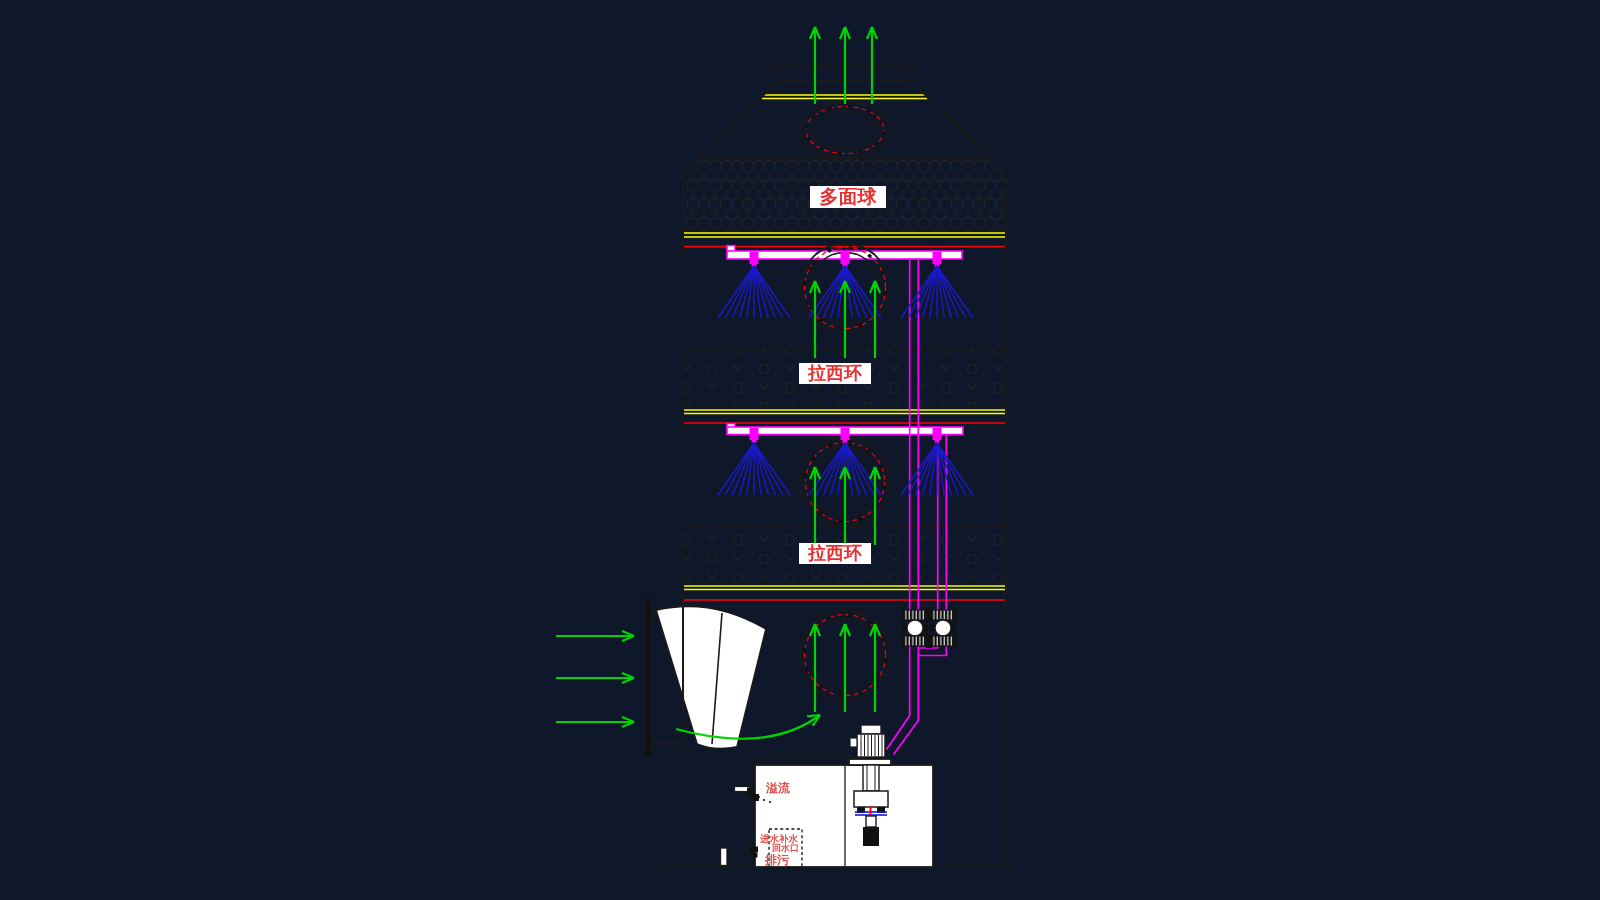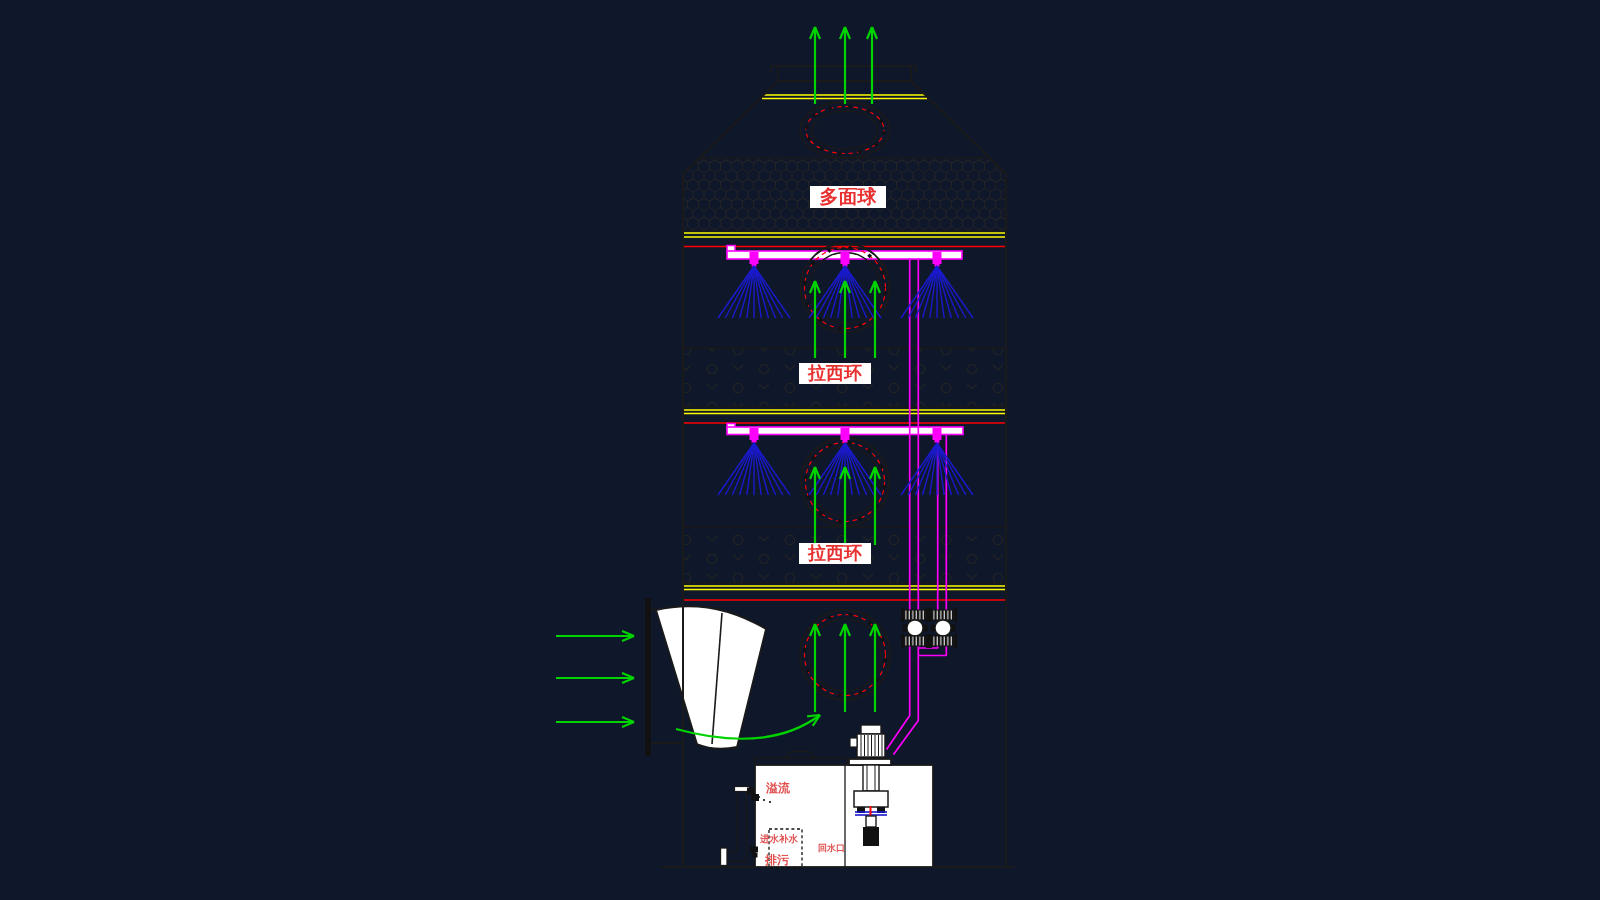--- a/index.html
+++ b/index.html
@@ -454,16 +454,16 @@
     <line x1="820" y1="715" x2="812.7" y2="725.8"></line>
   </g>
 </svg>
 
 <div class="lbl" style="left:810px;top:186px;width:76px;font-size:19px;">多面球</div>
 <div class="lbl" style="left:799px;top:363px;width:72px;font-size:18px;">拉西环</div>
 <div class="lbl" style="left:799px;top:543px;width:72px;font-size:18px;">拉西环</div>
 
 <div class="lbl small" style="left:766px;top:782px;font-size:12px;">溢流</div>
 <div class="lbl small" style="left:760px;top:802px;font-size:9.5px;margin-top:32px;">进水补水</div>
-<div class="lbl small" style="left:772px;top:843px;font-size:9px;margin-left:46px;">回水口</div>
+<div class="lbl small" style="left:772px;top:843px;font-size:9px;">回水口</div>
 <div class="lbl small" style="left:765px;top:854px;font-size:12px;">排污</div>
 
 </div>
 
 </body></html>

